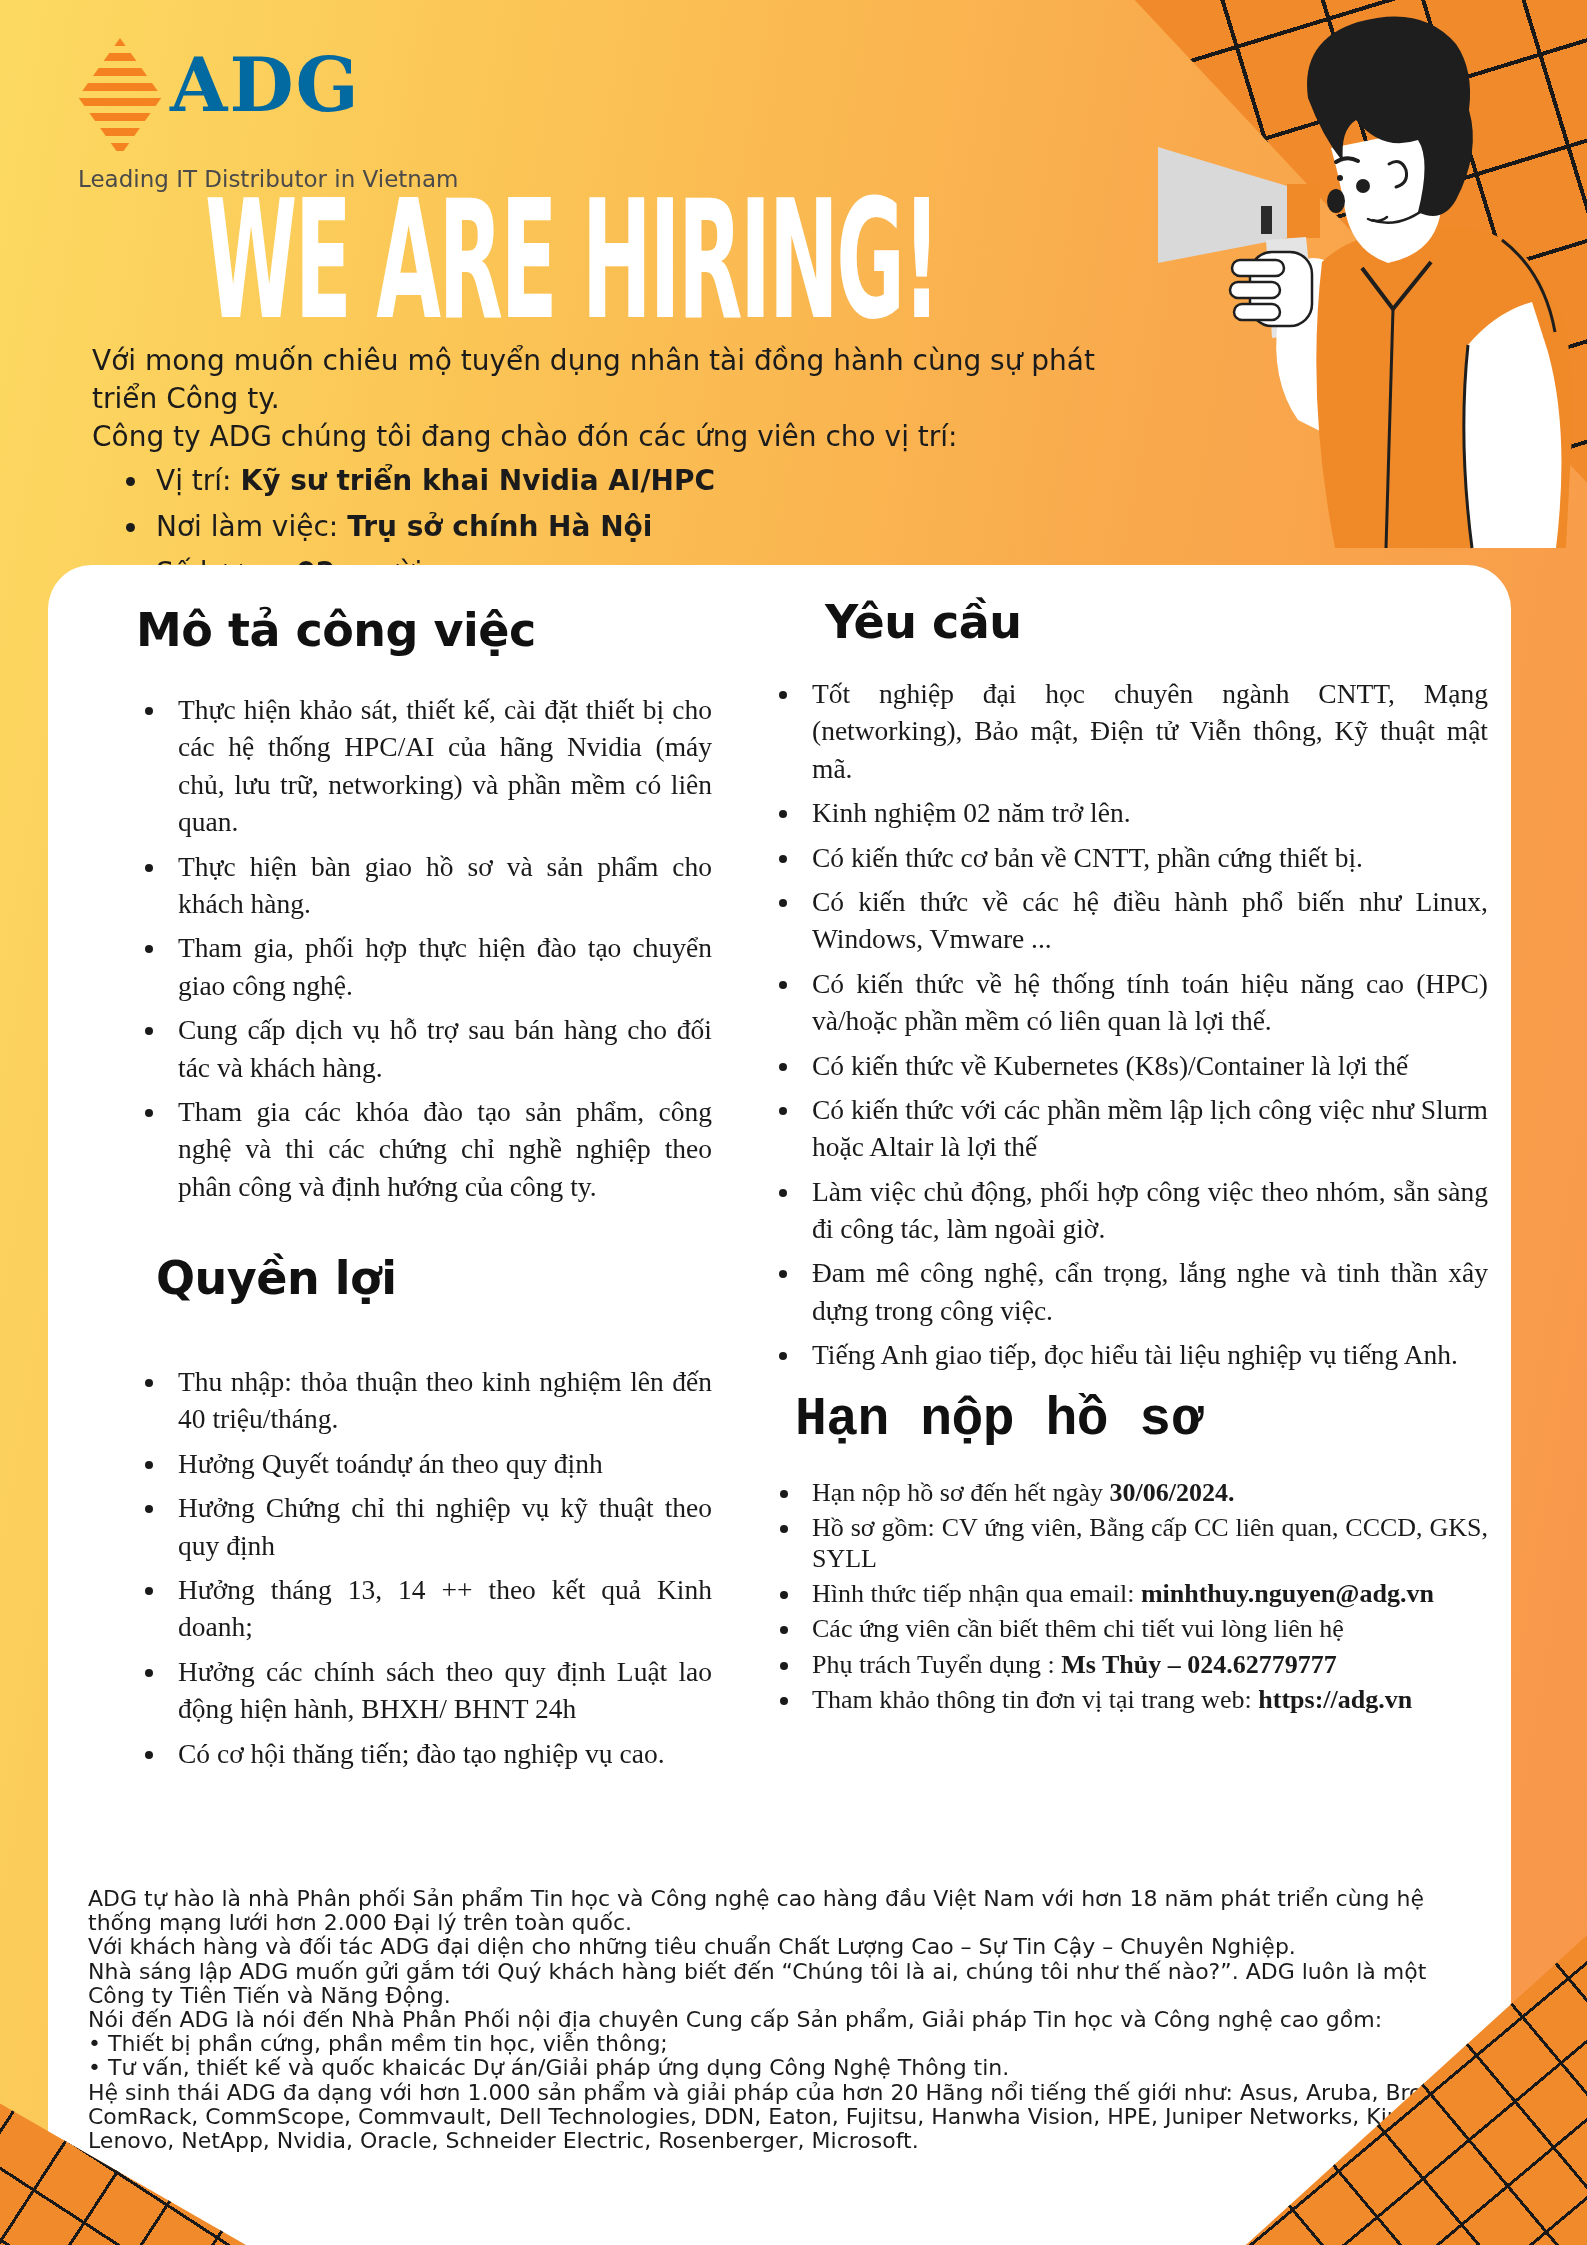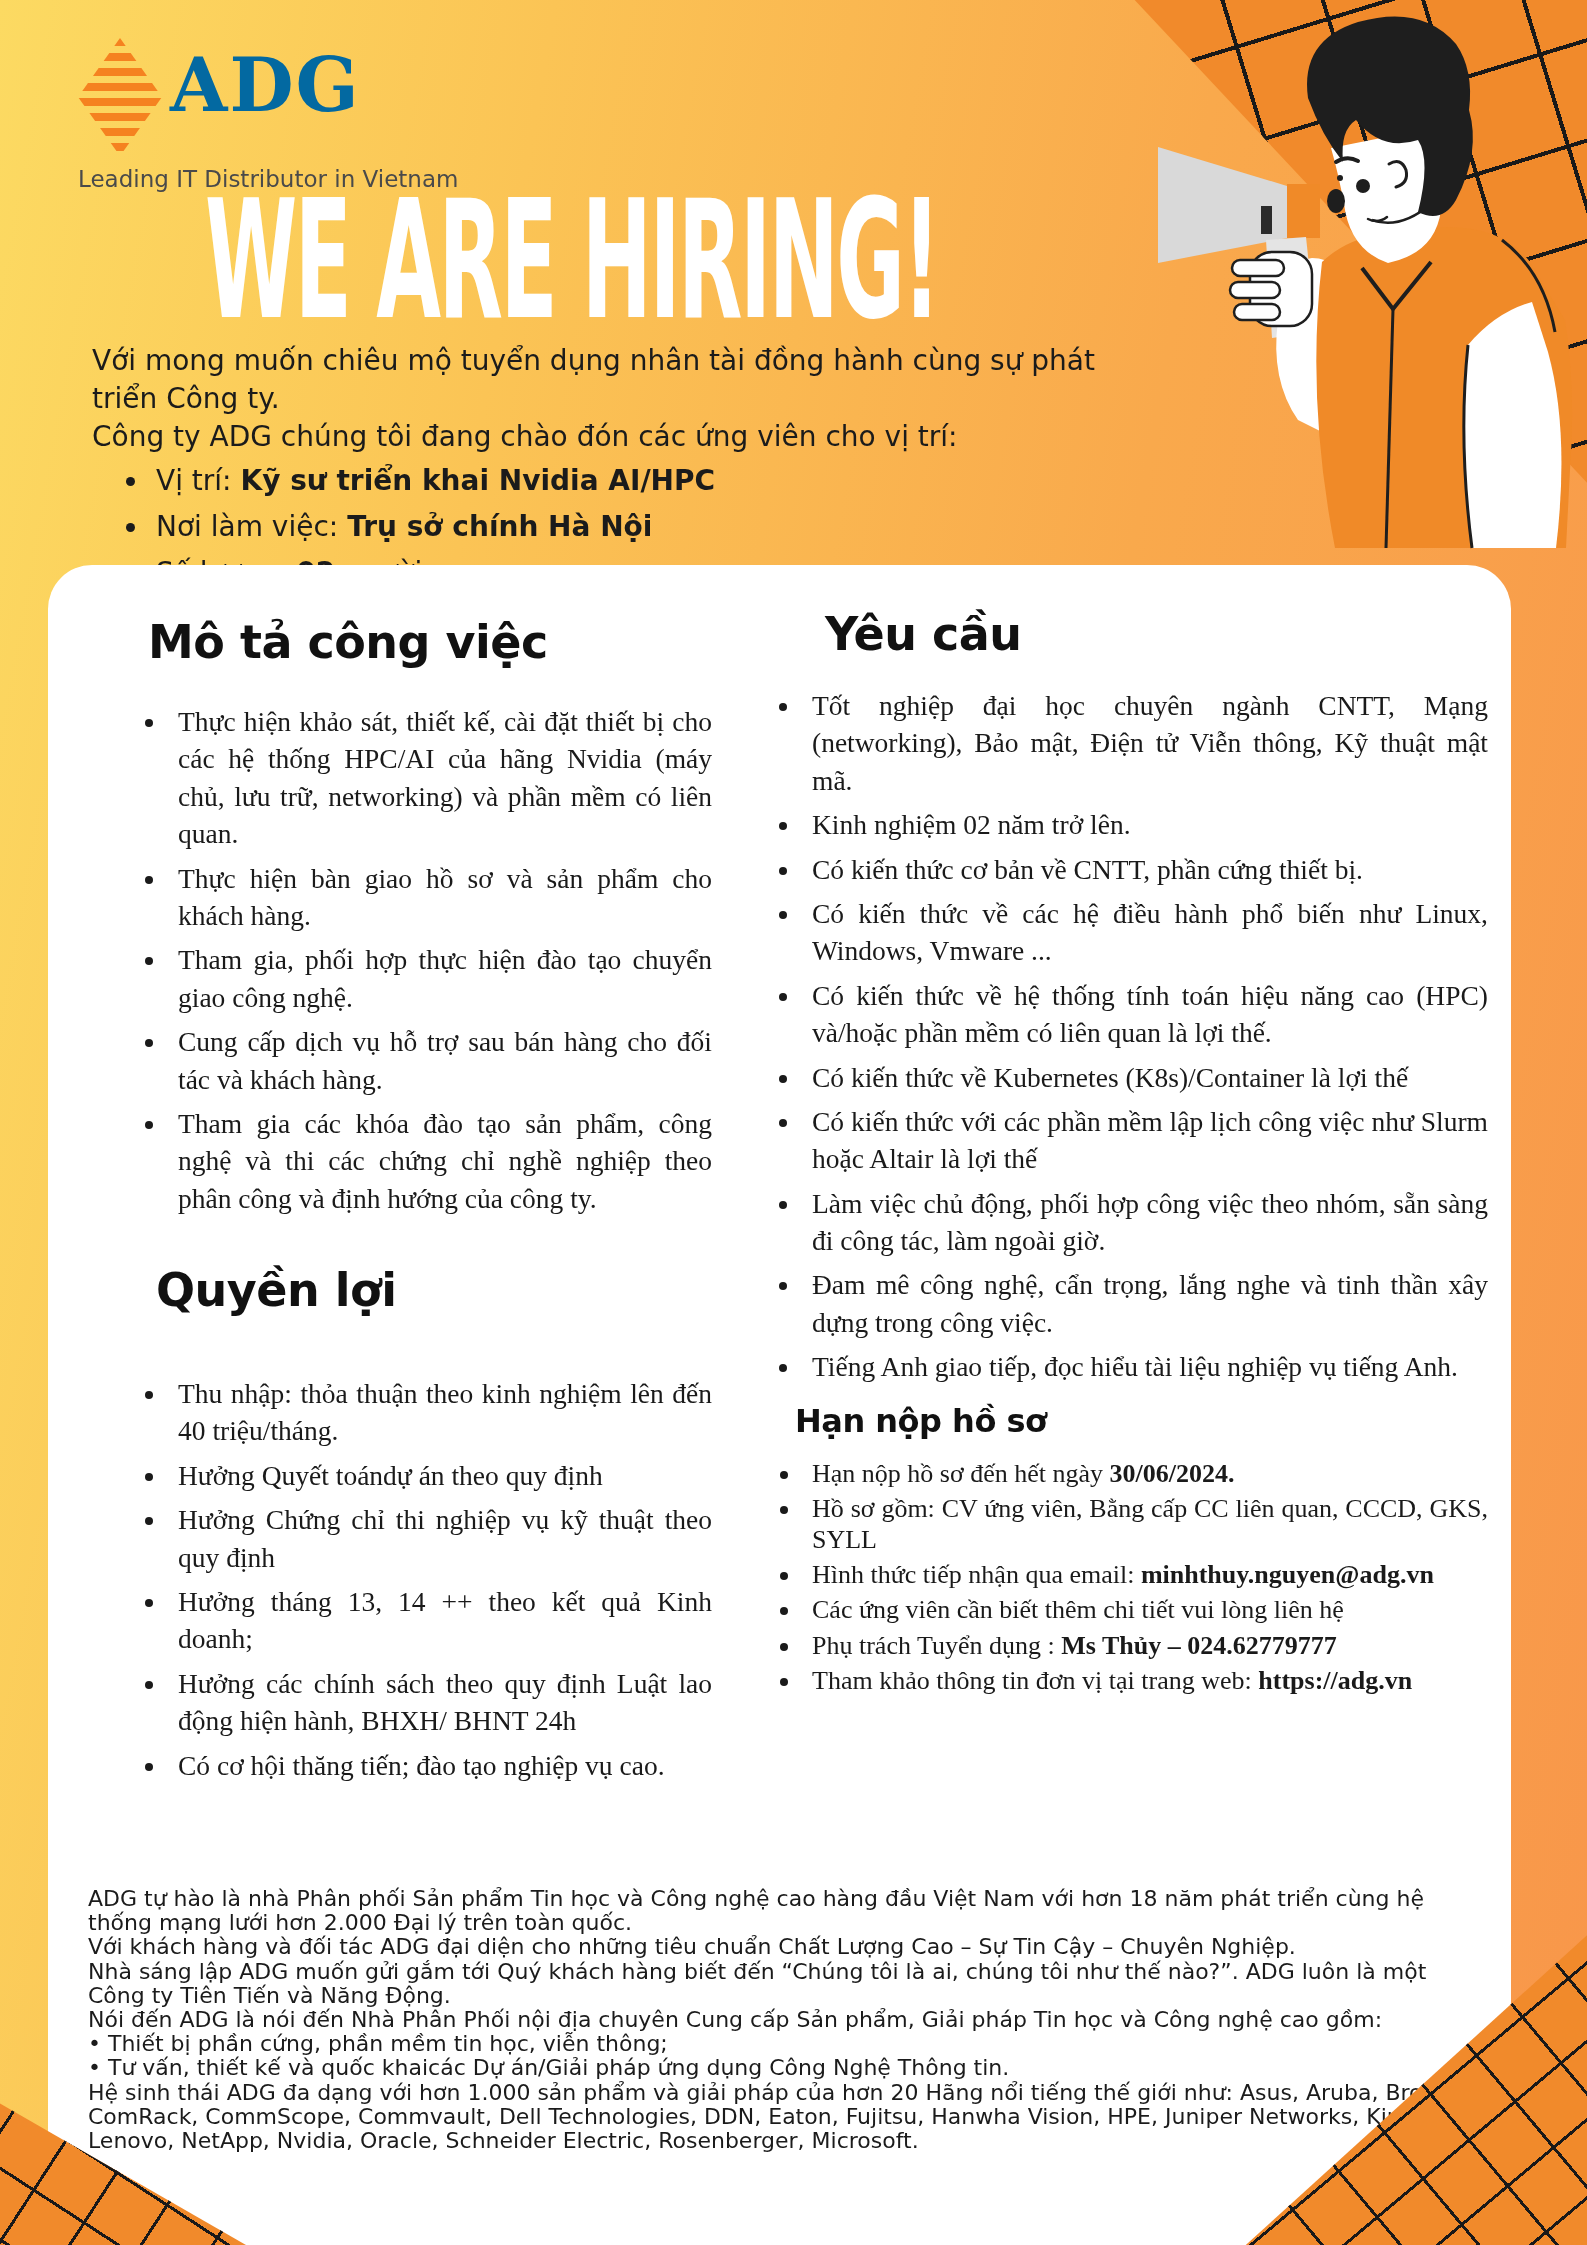--- a/index.html
+++ b/index.html
@@ -51,25 +51,25 @@
   .intro li{padding-left:6px;margin-bottom:8px;}
   
   .person{position:absolute;left:1100px;top:0;width:487px;height:560px;z-index:2;}
   
   .card{
     position:absolute;left:48px;top:565px;width:1463px;height:1680px;
     background:#FFFFFF;border-radius:44px 44px 0 0;z-index:4;color:#1A1A1A;
   }
   .col-left{position:absolute;left:88px;top:38px;width:576px;}
   .col-right{position:absolute;left:722px;top:30px;width:718px;}
-  h2{margin:12px;font-size:46px;font-weight:bold;color:#111111;letter-spacing:-0.5px;}
+  h2{margin:0;font-size:46px;font-weight:bold;color:#111111;letter-spacing:-0.5px;}
   .h-mota{margin-bottom:34px;}
   .h-yeucau{margin-left:55px;margin-bottom:26px;}
   .h-quyenloi{margin:46px 0 58px 20px;}
-  .h-hannop{margin:16px 0 18px 25px;font-size:32px;}
+  .h-hannop{margin:16px 0 27px 25px;font-size:53px;font-family:Liberation Mono, monospace;}
   .card ul{margin:0;padding-left:32px;list-style:disc;font-family:Liberation Serif, serif;}
   .card li{padding-left:10px;text-align:justify;}
   .biglist li{font-size:27.5px;line-height:1.36;margin-bottom:7px;}
   .app-list li{font-size:26px;line-height:1.2;margin-bottom:4px;}
   .card li b{font-weight:bold;}
   
   .footer{position:absolute;left:40px;top:1322px;width:1398px;font-size:22px;line-height:1.1;color:#1B1B1B;}
   .footer p{margin:0;text-align:left;}
 </style>
 </head>

